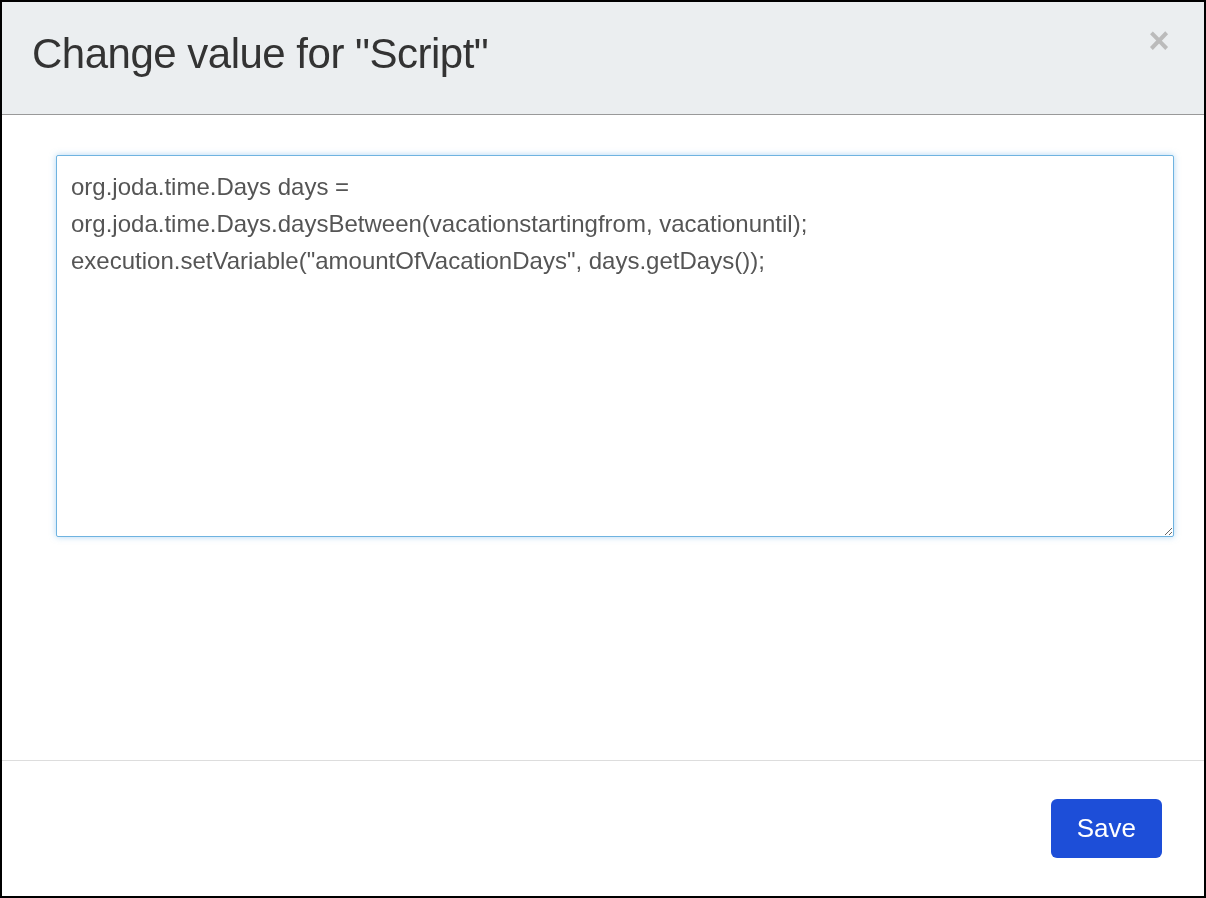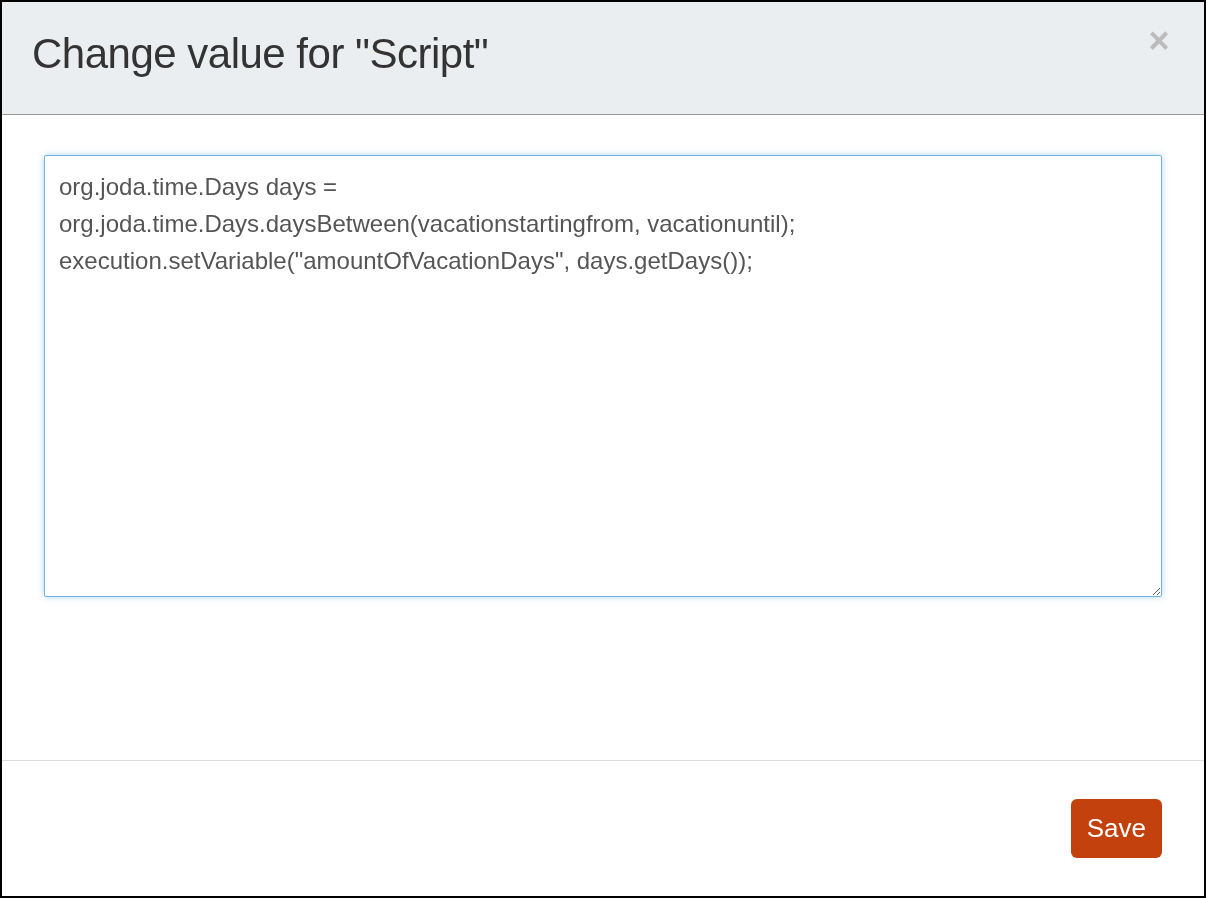--- a/index.html
+++ b/index.html
@@ -56,47 +56,48 @@
     }
     
     .modal-body {
       flex: 1;
       padding: 40px 42px;
       background: #fff;
     }
     
     .script-textarea {
       width: 100%;
-      height: 442px;
+      height: 382px;
       border: 1px solid #6fb3e0;
       border-radius: 2px;
       box-shadow: 0 0 6px rgba(102, 175, 233, 0.5);
       padding: 12px 14px;
       font-family: -apple-system, BlinkMacSystemFont, "Segoe UI", "Helvetica Neue", Arial, sans-serif;
       font-size: 24px;
       line-height: 1.55;
       color: #555;
       resize: both;
       outline: none;
+      margin-left: 12px;
     }
     
     .modal-footer {
       border-top: 1px solid #ddd;
       padding: 38px 42px;
       display: flex;
       justify-content: flex-end;
       background: #fff;
     }
     
     .save-btn {
-      background: #c2410c;
+      background: #1d4ed8;
       color: #fff;
       border: none;
       border-radius: 6px;
-      padding: 14px 16px;
+      padding: 14px 26px;
       font-size: 26px;
       font-weight: 400;
       cursor: pointer;
       font-family: inherit;
     }
   </style>
 </head>
 <body>
 
 <div class="modal">

